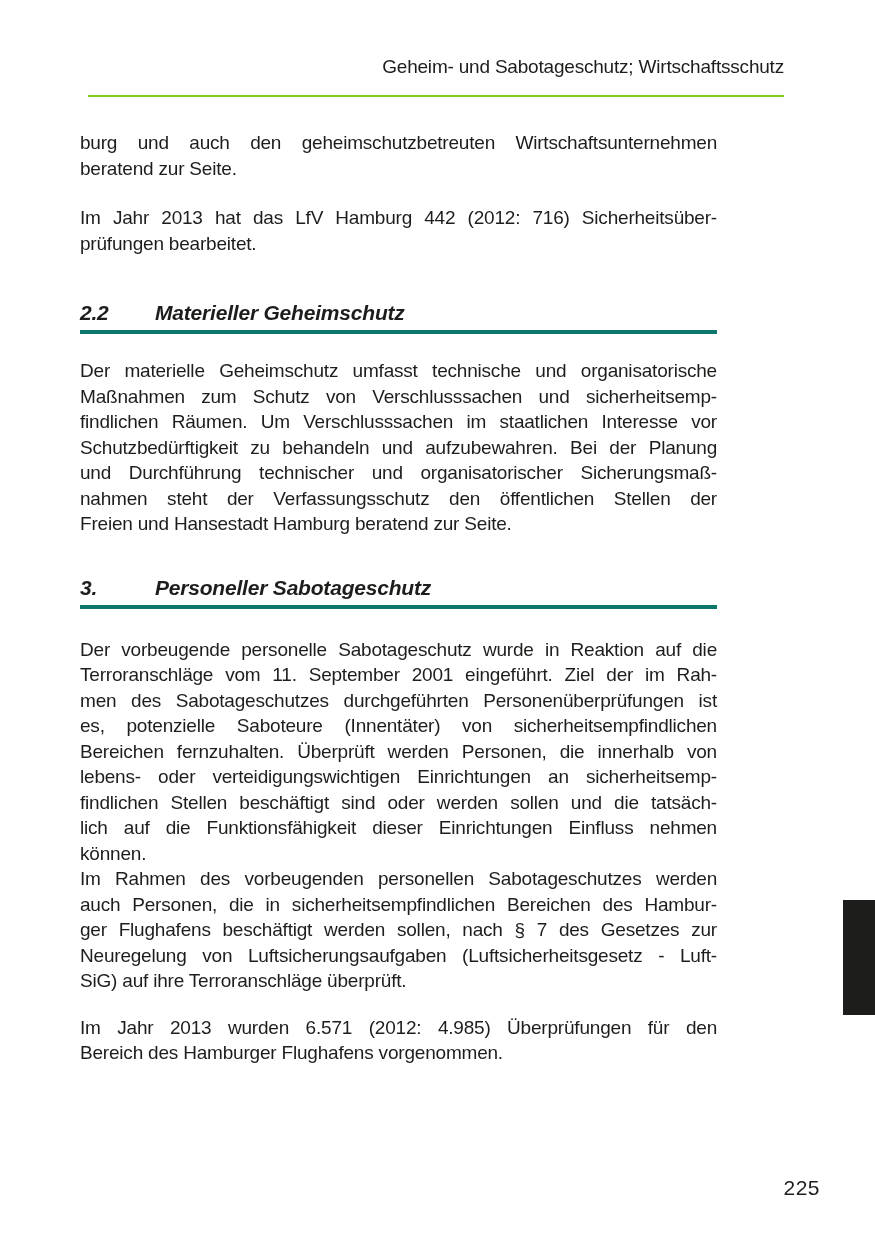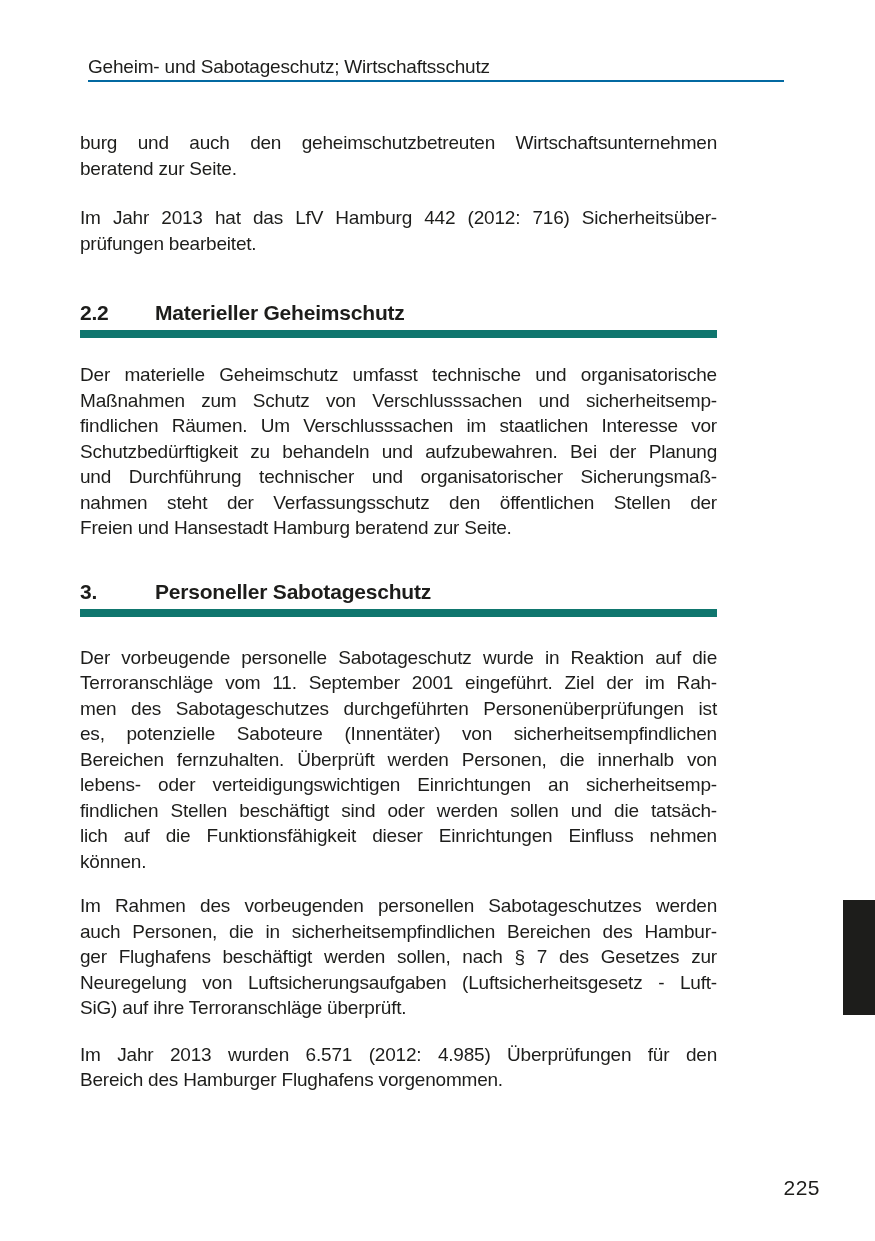--- a/index.html
+++ b/index.html
@@ -14,26 +14,26 @@
     background: #ffffff;
     font-family: "Liberation Sans", "DejaVu Sans", sans-serif;
     color: #1d1d1b;
     overflow: hidden;
   }
   .running-header {
     position: absolute;
     left: 88px;
     top: 56px;
     width: 696px;
-    text-align: left;
+    text-align: right;
     font-size: 19px;
     line-height: 21px;
     letter-spacing: -0.2px;
-    padding-bottom: 3px;
-    border-bottom: 2px solid #0369a1;
+    padding-bottom: 18px;
+    border-bottom: 2px solid #84cc16;
   }
   .content-column {
     position: absolute;
     left: 80px;
     top: 0;
     width: 637px;
   }
   .paragraph .line {
     font-size: 19px;
     line-height: 25.5px;
@@ -44,34 +44,35 @@
   }
   .paragraph .line.last {
     text-align-last: left;
   }
   .heading {
     font-weight: bold;
     font-size: 21px;
     line-height: 26px;
     letter-spacing: -0.2px;
     padding-bottom: 4px;
-    border-bottom: 8px solid #0f766e;
+    border-bottom: 4px solid #0f766e;
+    font-style: italic;
   }
   .heading-number {
     display: inline-block;
     width: 75px;
   }
   
   .block-0 { margin-top: 130px; }
   .block-1 { margin-top: 24px; }
   .block-2 { margin-top: 44px; }
   .block-3 { margin-top: 24px; }
   .block-4 { margin-top: 38px; }
   .block-5 { margin-top: 28px; }
-  .block-6 { margin-top: 19px; }
+  .block-6 { }
   .block-7 { margin-top: 21px; }
   .page-number {
     position: absolute;
     top: 1176px;
     right: 55px;
     font-size: 21px;
     line-height: 24px;
     letter-spacing: 0.5px;
   }
   .tab-marker {

